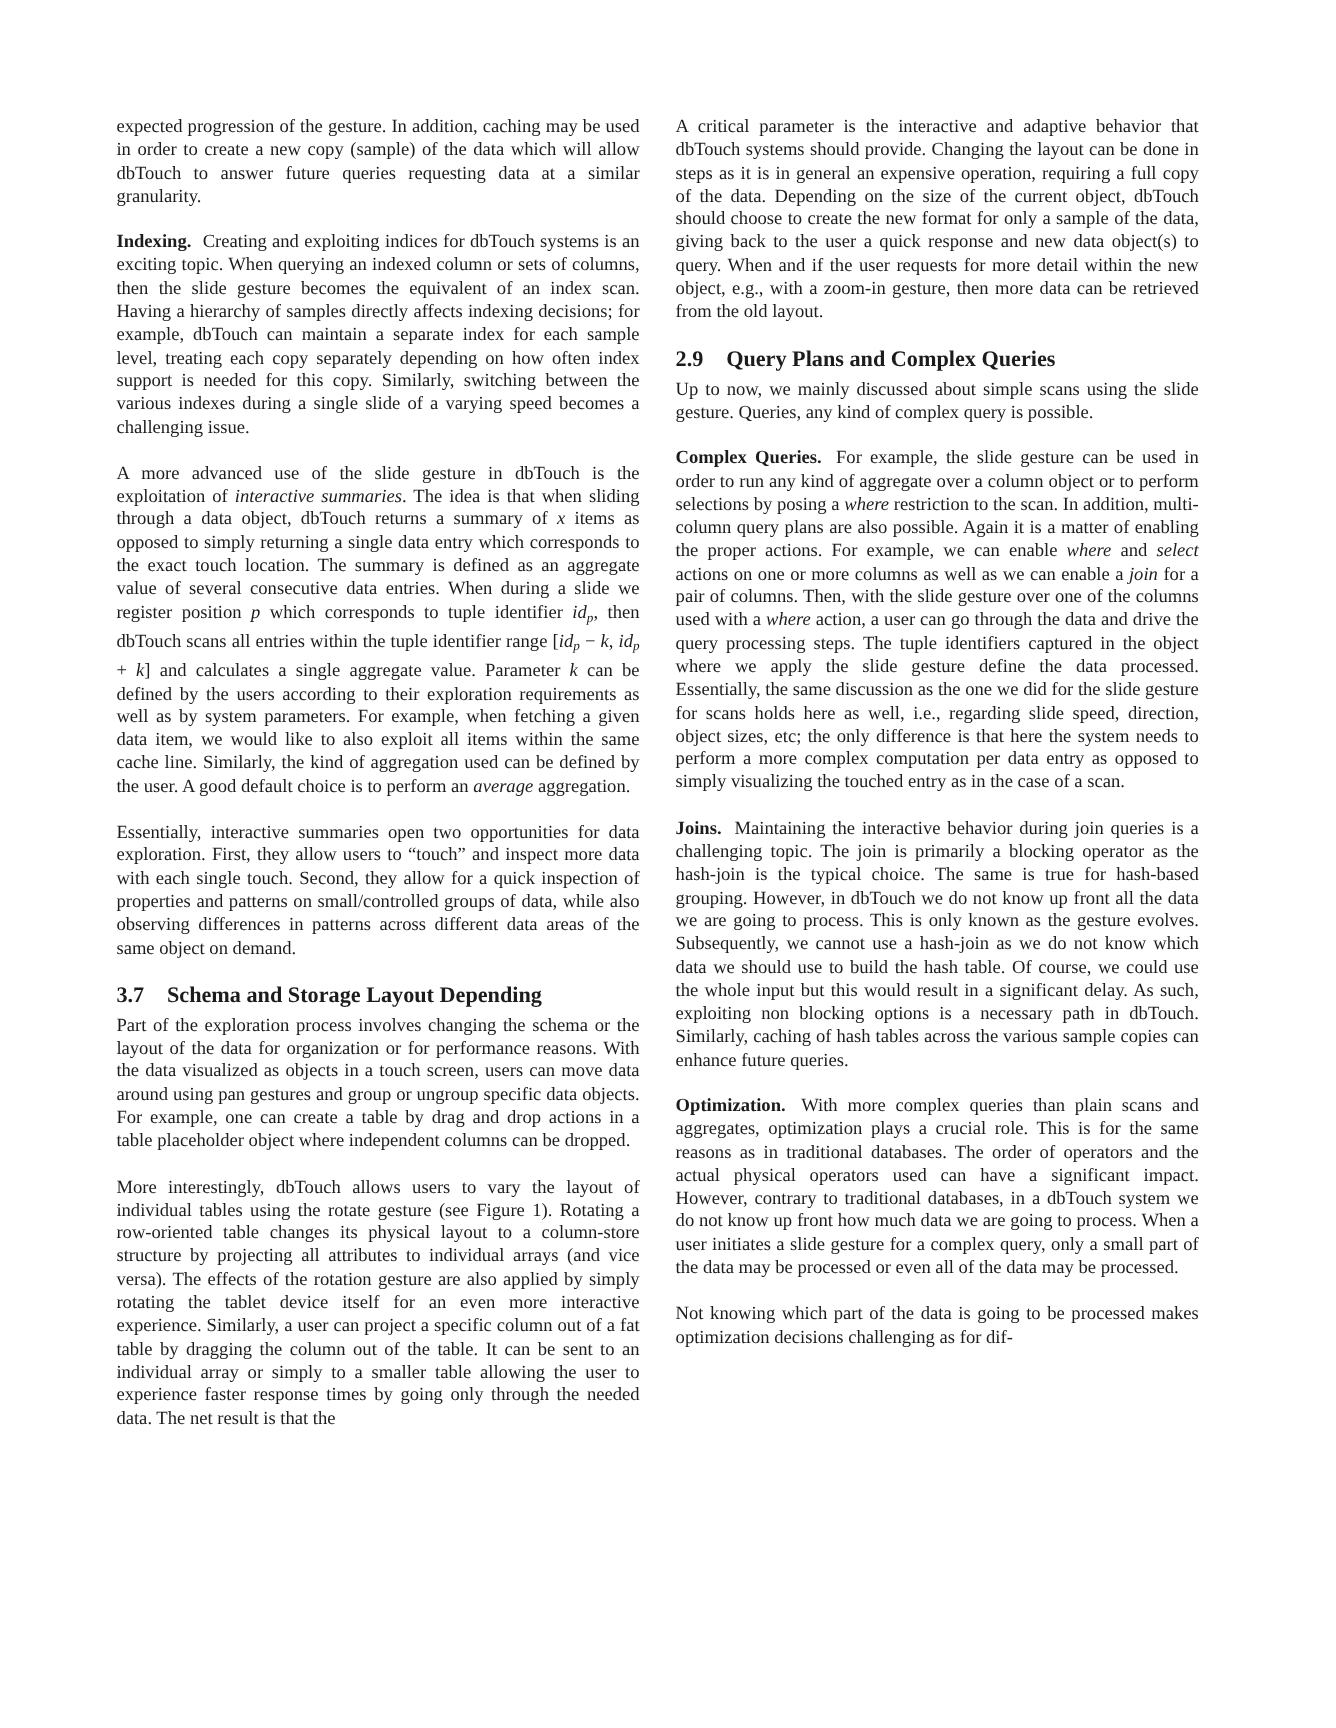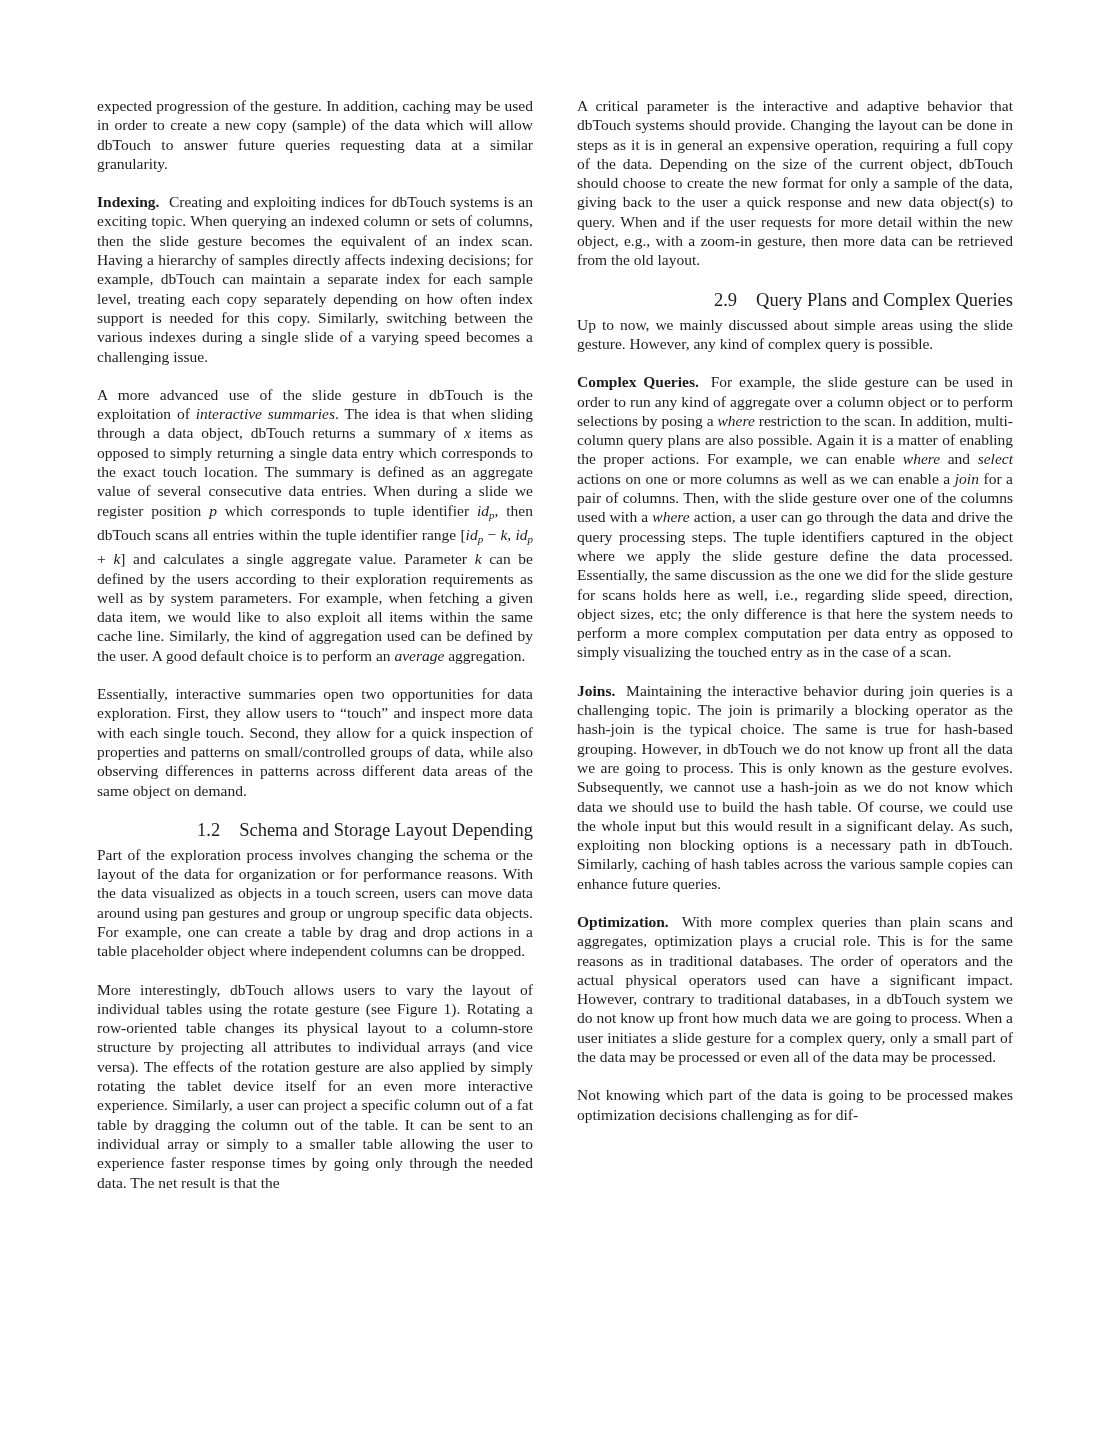--- a/index.html
+++ b/index.html
@@ -15,37 +15,37 @@
     overflow: hidden;
     font-family: "Liberation Serif", "DejaVu Serif", serif;
     color: #1c1c1c;
   }
   .columns {
     position: absolute;
     left: 97px;
     top: 96px;
     width: 916px;
     display: flex;
-    gap: 44px;
+    gap: 30px;
   }
   .col {
     width: 436px;
     font-size: 15.5px;
     line-height: 19.3px;
     text-align: justify;
   }
   .col p {
     margin: 0 0 19px 0;
   }
   .col h2 {
     font-size: 18.5px;
     line-height: 23px;
-    font-weight: normal;
+    font-weight: bold;
     margin: 5px 0 3px 0;
-    text-align: right;
+    text-align: left;
   }
   .secnum {
     display: inline-block;
     margin-right: 19px;
   }
   .run-b {
     font-weight: bold;
     margin-right: 5px;
   }
   .run-i {
@@ -61,27 +61,27 @@
 </head>
 <body>
 
 <div class="page" style="background: rgb(255, 255, 255); color: rgb(28, 28, 28);">
   <div class="columns">
     <div class="col" id="col-left">
         <p><span class="run">expected progression of the gesture. In addition, caching may be used in order to create a new copy (sample) of the data which will allow dbTouch to answer future queries requesting data at a similar granularity.</span></p>
         <p><span class="run-b">Indexing.</span><span class="run"> Creating and exploiting indices for dbTouch systems is an exciting topic. When querying an indexed column or sets of columns, then the slide gesture becomes the equivalent of an index scan. Having a hierarchy of samples directly affects indexing decisions; for example, dbTouch can maintain a separate index for each sample level, treating each copy separately depending on how often index support is needed for this copy. Similarly, switching between the various indexes during a single slide of a varying speed becomes a challenging issue.</span></p>
         <p><span class="run">A more advanced use of the slide gesture in dbTouch is the exploitation of </span><span class="run-i">interactive summaries</span><span class="run">. The idea is that when sliding through a data object, dbTouch returns a summary of </span><span class="run-i">x</span><span class="run"> items as opposed to simply returning a single data entry which corresponds to the exact touch location. The summary is defined as an aggregate value of several consecutive data entries. When during a slide we register position </span><span class="run-i">p</span><span class="run"> which corresponds to tuple identifier </span><span class="run-i">id</span><span class="run-sub">p</span><span class="run">, then dbTouch scans all entries within the tuple identifier range [</span><span class="run-i">id</span><span class="run-sub">p</span><span class="run"> − </span><span class="run-i">k</span><span class="run">, </span><span class="run-i">id</span><span class="run-sub">p</span><span class="run"> + </span><span class="run-i">k</span><span class="run">] and calculates a single aggregate value. Parameter </span><span class="run-i">k</span><span class="run"> can be defined by the users according to their exploration requirements as well as by system parameters. For example, when fetching a given data item, we would like to also exploit all items within the same cache line. Similarly, the kind of aggregation used can be defined by the user. A good default choice is to perform an </span><span class="run-i">average</span><span class="run"> aggregation.</span></p>
         <p><span class="run">Essentially, interactive summaries open two opportunities for data exploration. First, they allow users to “touch” and inspect more data with each single touch. Second, they allow for a quick inspection of properties and patterns on small/controlled groups of data, while also observing differences in patterns across different data areas of the same object on demand.</span></p>
-        <h2><span class="secnum">1.2</span><span>Schema and Storage Layout Depending</span></h2>
+        <h2><span class="secnum">3.7</span><span>Schema and Storage Layout Depending</span></h2>
         <p><span class="run">Part of the exploration process involves changing the schema or the layout of the data for organization or for performance reasons. With the data visualized as objects in a touch screen, users can move data around using pan gestures and group or ungroup specific data objects. For example, one can create a table by drag and drop actions in a table placeholder object where independent columns can be dropped.</span></p>
         <p><span class="run">More interestingly, dbTouch allows users to vary the layout of individual tables using the rotate gesture (see Figure 1). Rotating a row-oriented table changes its physical layout to a column-store structure by projecting all attributes to individual arrays (and vice versa). The effects of the rotation gesture are also applied by simply rotating the tablet device itself for an even more interactive experience. Similarly, a user can project a specific column out of a fat table by dragging the column out of the table. It can be sent to an individual array or simply to a smaller table allowing the user to experience faster response times by going only through the needed data. The net result is that the</span></p>
       </div>
     <div class="col" id="col-right">
         <p><span class="run">A critical parameter is the interactive and adaptive behavior that dbTouch systems should provide. Changing the layout can be done in steps as it is in general an expensive operation, requiring a full copy of the data. Depending on the size of the current object, dbTouch should choose to create the new format for only a sample of the data, giving back to the user a quick response and new data object(s) to query. When and if the user requests for more detail within the new object, e.g., with a zoom-in gesture, then more data can be retrieved from the old layout.</span></p>
         <h2><span class="secnum">2.9</span><span>Query Plans and Complex Queries</span></h2>
-        <p><span class="run">Up to now, we mainly discussed about simple areas using the slide gesture. However, any kind of complex query is possible.</span></p>
+        <p><span class="run">Up to now, we mainly discussed about simple scans using the slide gesture. Queries, any kind of complex query is possible.</span></p>
         <p><span class="run-b">Complex Queries.</span><span class="run"> For example, the slide gesture can be used in order to run any kind of aggregate over a column object or to perform selections by posing a </span><span class="run-i">where</span><span class="run"> restriction to the scan. In addition, multi-column query plans are also possible. Again it is a matter of enabling the proper actions. For example, we can enable </span><span class="run-i">where</span><span class="run"> and </span><span class="run-i">select</span><span class="run"> actions on one or more columns as well as we can enable a </span><span class="run-i">join</span><span class="run"> for a pair of columns. Then, with the slide gesture over one of the columns used with a </span><span class="run-i">where</span><span class="run"> action, a user can go through the data and drive the query processing steps. The tuple identifiers captured in the object where we apply the slide gesture define the data processed. Essentially, the same discussion as the one we did for the slide gesture for scans holds here as well, i.e., regarding slide speed, direction, object sizes, etc; the only difference is that here the system needs to perform a more complex computation per data entry as opposed to simply visualizing the touched entry as in the case of a scan.</span></p>
         <p><span class="run-b">Joins.</span><span class="run"> Maintaining the interactive behavior during join queries is a challenging topic. The join is primarily a blocking operator as the hash-join is the typical choice. The same is true for hash-based grouping. However, in dbTouch we do not know up front all the data we are going to process. This is only known as the gesture evolves. Subsequently, we cannot use a hash-join as we do not know which data we should use to build the hash table. Of course, we could use the whole input but this would result in a significant delay. As such, exploiting non blocking options is a necessary path in dbTouch. Similarly, caching of hash tables across the various sample copies can enhance future queries.</span></p>
         <p><span class="run-b">Optimization.</span><span class="run"> With more complex queries than plain scans and aggregates, optimization plays a crucial role. This is for the same reasons as in traditional databases. The order of operators and the actual physical operators used can have a significant impact. However, contrary to traditional databases, in a dbTouch system we do not know up front how much data we are going to process. When a user initiates a slide gesture for a complex query, only a small part of the data may be processed or even all of the data may be processed.</span></p>
         <p><span class="run">Not knowing which part of the data is going to be processed makes optimization decisions challenging as for dif-</span></p>
       </div>
   </div>
 </div>
 
 </body></html>

